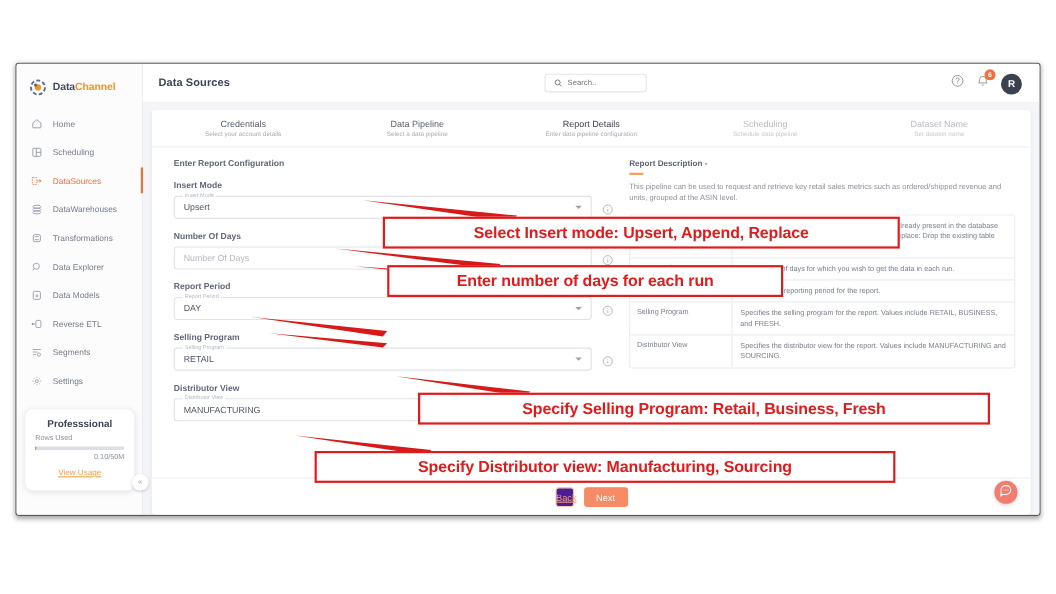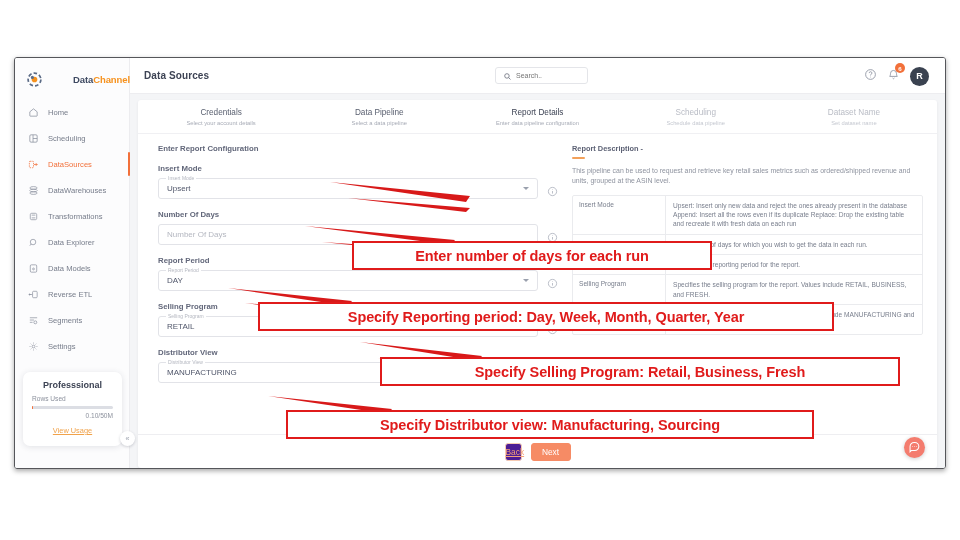--- a/index.html
+++ b/index.html
@@ -35,21 +35,21 @@
     width: 115px; height: 100%;
     background: #fcfcfd;
     border-right: 1px solid #ececef;
   }
   #brand {
     display: flex; align-items: center; gap: 5px;
     padding: 13px 0 0 11px;
   }
   #brand-mark { width: 17px; height: 17px; flex: 0 0 auto; }
   .brand-text { font-size: 9.5px; font-weight: bold; letter-spacing: -.1px; }
-  .brand-data { color: #3f4a62; margin-left: 25px; }
+  .brand-data { color: #3f4a62; }
   .brand-channel { color: #f6921e; }
 
   #nav { margin-top: 14px; }
   .nav-item {
     position: relative;
     display: flex; align-items: center; gap: 9px;
     height: 20px;
     padding-left: 13px;
     margin-bottom: 0;
     font-size: 7.6px;
@@ -630,21 +630,21 @@
       <path d="M245 303 L352 312 L348 316 Z"></path>
 
       <path d="M360 342 L482 356 L478 361 Z"></path>
       <path d="M378 358 L482 367 L478 371 Z"></path>
 
       <path d="M268 396 L392 409 L388 414 Z"></path>
       <path d="M285 411 L392 420 L388 424 Z"></path>
     </g>
   </svg>
 
+  <div class="callout" style="left:348px; top:197px; width:470px; height:29px;">Select Insert mode: Upsert, Append, Replace</div>
 
   <div class="callout" style="left:352px; top:241px; width:360px; height:29px;">Enter number of days for each run</div>
 
-  <div class="callout" style="left:258px; top:302px; width:576px; height:29px;">Specify Reporting period: Day, Week, Month, Quarter, Year</div>
 
   <div class="callout" style="left:380px; top:357px; width:520px; height:29px;">Specify Selling Program: Retail, Business, Fresh</div>
 
   <div class="callout" style="left:286px; top:410px; width:528px; height:29px;">Specify Distributor view: Manufacturing, Sourcing</div>
 </div>
 
 </body></html>

